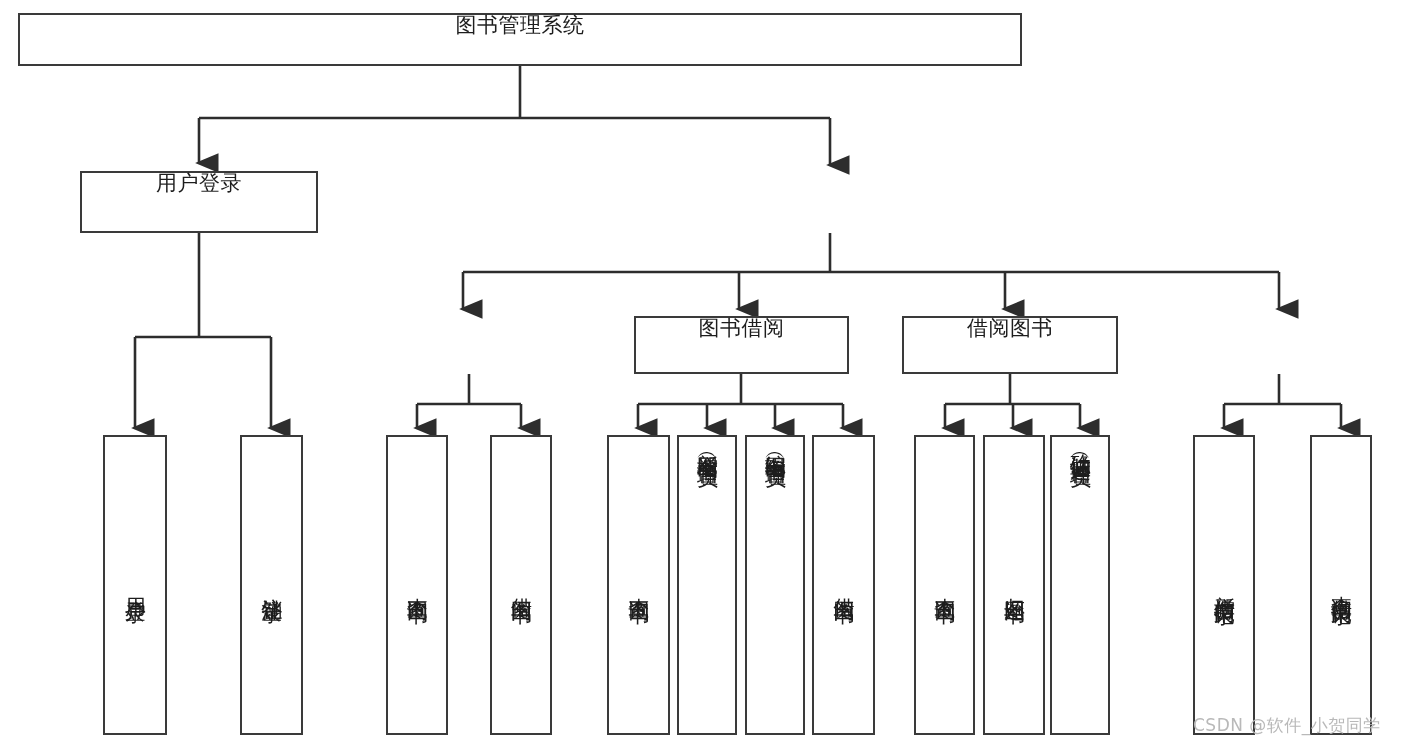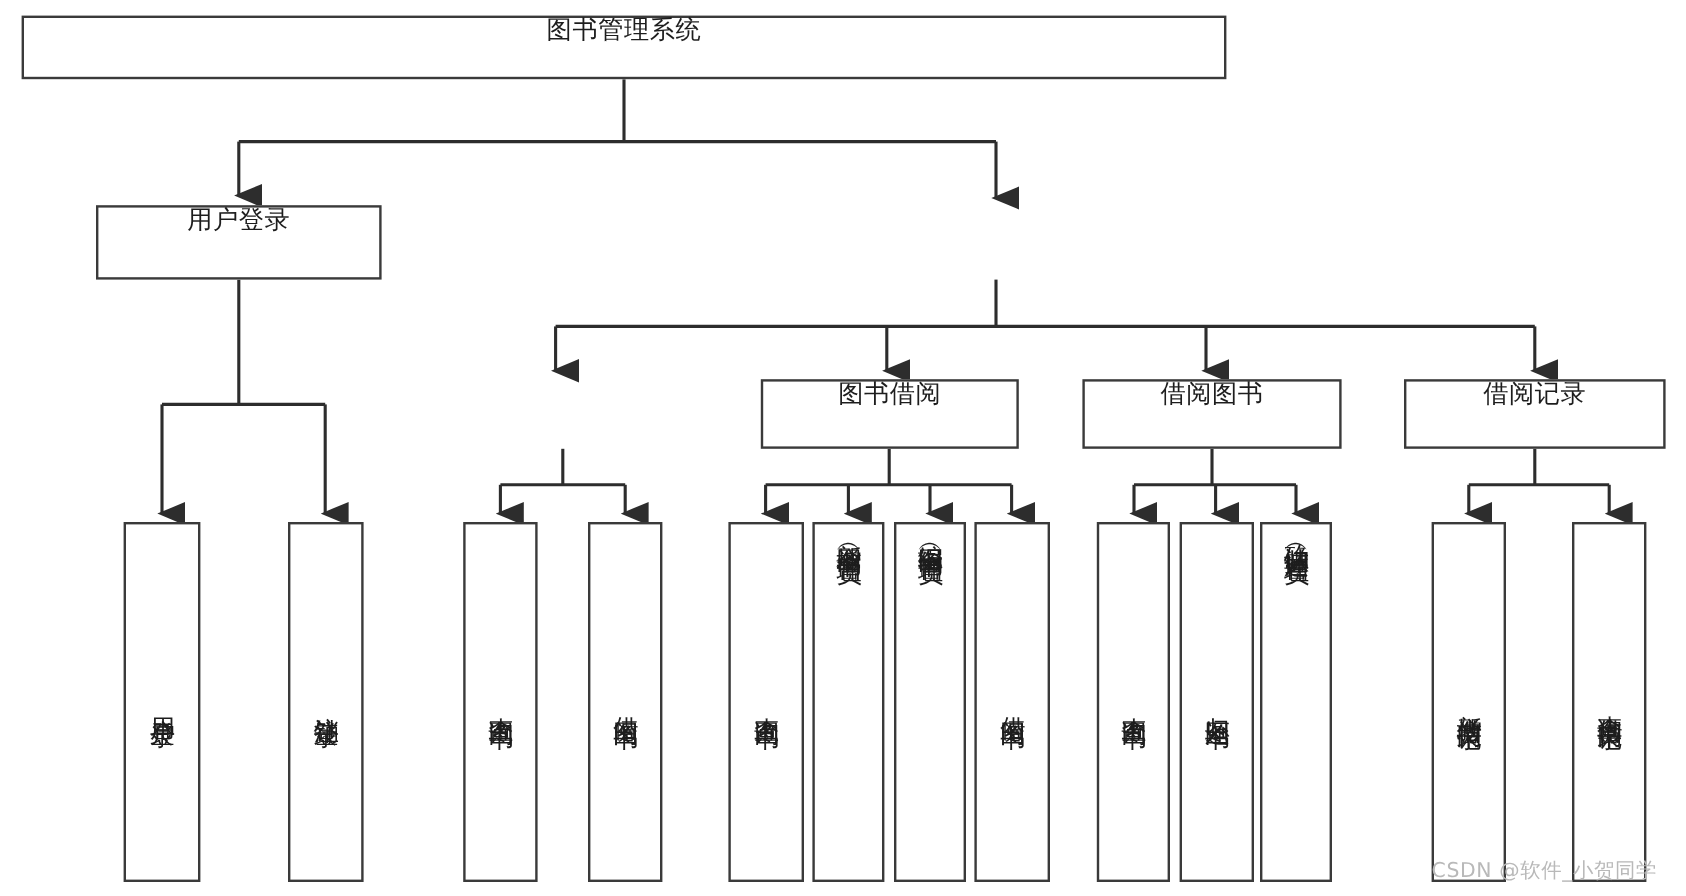--- a/index.html
+++ b/index.html
@@ -141,23 +141,20 @@
 
 
   <div class="node horiz" style="left:634px; top:316px; width:215px; height:58px;">
     <span class="lbl">图书借阅</span>
   </div>
 
   <div class="node horiz" style="left:902px; top:316px; width:216px; height:58px;">
     <span class="lbl">借阅图书</span>
   </div>
 
-  <div class="node horiz" style="left:1170px; top:316px; width:218px; height:58px;">
-    <span class="lbl">借阅记录</span>
-  </div>
 
   <div class="node vert mid" style="left:103px; top:435px; width:64px; height:300px;">
     <span class="lbl">用户登录</span>
   </div>
 
   <div class="node vert mid" style="left:240px; top:435px; width:63px; height:300px;">
     <span class="lbl">注销登录</span>
   </div>
 
   <div class="node vert mid" style="left:386px; top:435px; width:62px; height:300px;">

